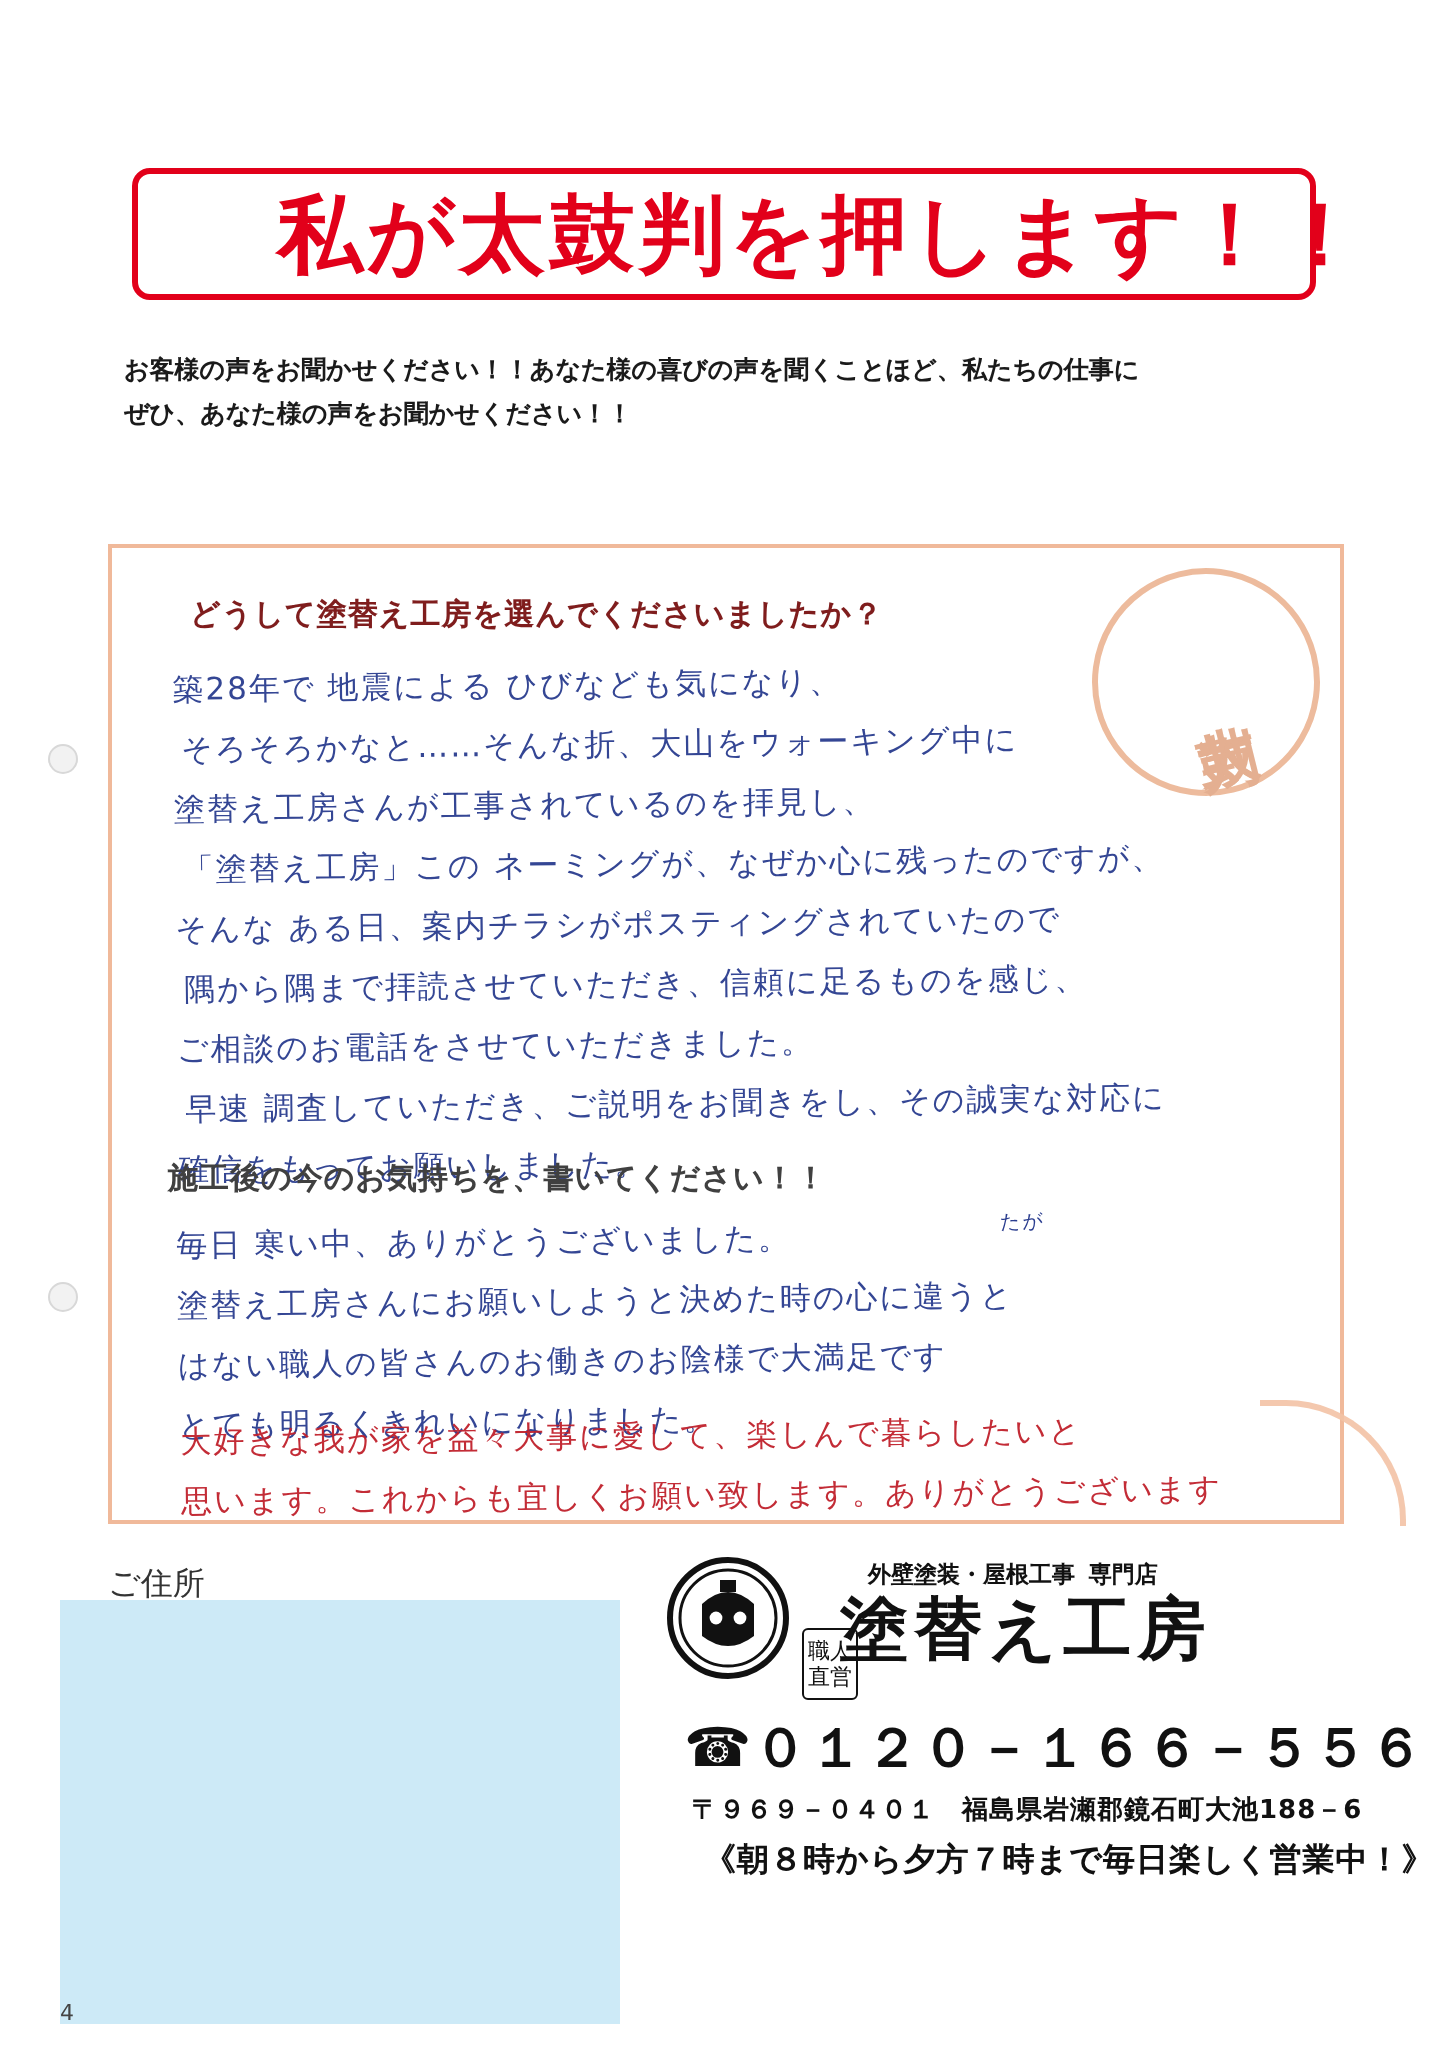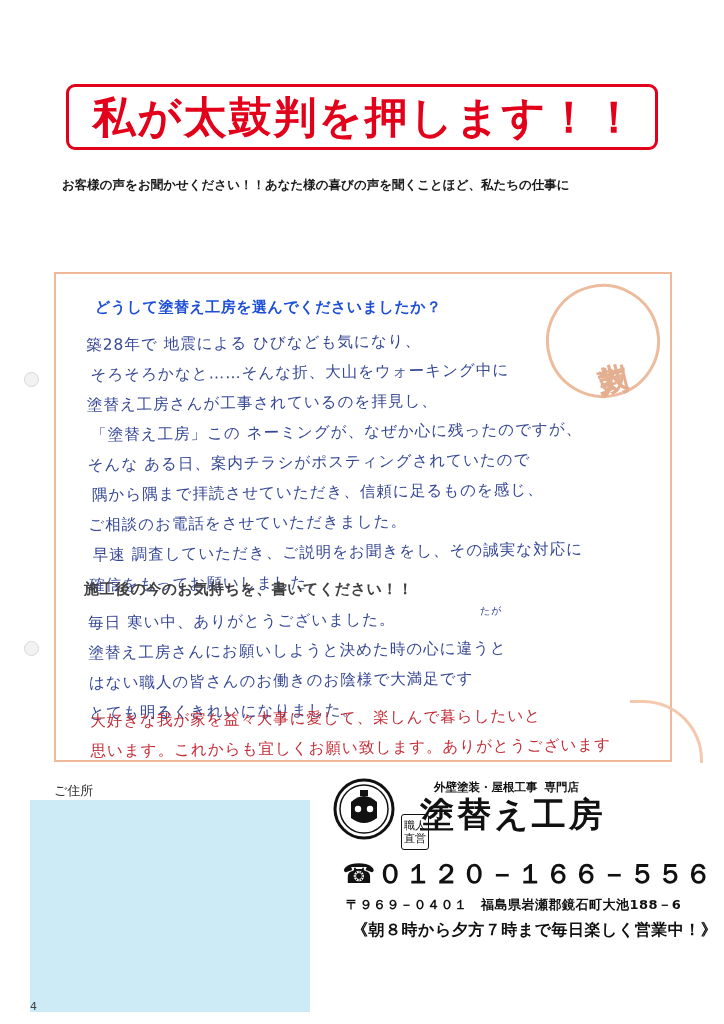--- a/index.html
+++ b/index.html
@@ -42,25 +42,26 @@
   }
   .headline-text {
     position: absolute;
     left: 0;
     top: 0;
     width: 592px;
     height: 66px;
     line-height: 62px;
     text-align: center;
     color: #e2001a;
-    font-family: Liberation Serif, serif;
+    font-family: Liberation Sans, sans-serif;
     font-weight: bold;
     font-size: 43px;
     letter-spacing: 2px;
     white-space: nowrap;
+    padding-left: 46px;
   }
 
   
   .intro {
     position: absolute;
     left: 62px;
     top: 174px;
     width: 600px;
     font-size: 12.5px;
     font-weight: bold;
@@ -81,21 +82,21 @@
     box-sizing: border-box;
     background: #ffffff;
   }
 
   .q1 {
     position: absolute;
     left: 95px;
     top: 298px;
     font-size: 15px;
     font-weight: bold;
-    color: #1d4ed8;
+    color: #7f1d1d;
     font-family: "DejaVu Sans", sans-serif;
     letter-spacing: 0.5px;
   }
   .q2 {
     position: absolute;
     left: 84px;
     top: 580px;
     font-size: 15px;
     font-weight: bold;
     color: #404040;
@@ -121,21 +122,21 @@
 
   .hb1 { left: 86px; top: 330px; }
   .hb1 div:nth-child(2n) { margin-left: 4px; }
 
   .hb2 { left: 88px; top: 608px; }
 
   .hb3 { left: 90px; top: 706px; }
 
   .ruby {
     position: absolute;
-    left: 480px;
+    left: 500px;
     top: 604px;
     font-size: 10px;
     color: #2a3d8f;
     font-family: "DejaVu Sans", sans-serif;
     letter-spacing: 1px;
     transform: rotate(-1deg);
   }
 
   
   .stamp {
@@ -164,21 +165,21 @@
     letter-spacing: 1px;
     writing-mode: vertical-rl;
     text-orientation: upright;
   }
 
   
   .addr-label {
     position: absolute;
     left: 54px;
     top: 782px;
-    font-size: 13px;
+    font-size: 16px;
     color: #333;
     font-family: Liberation Serif, serif;
   }
   .addr-box {
     position: absolute;
     left: 30px;
     top: 800px;
     width: 280px;
     height: 212px;
     background: #cdeaf7;
@@ -297,20 +298,21 @@
 
 <div class="punch-hole h1"></div>
 <div class="punch-hole h2"></div>
 
 <div class="headline-banner">
   <div class="headline-text">私が太鼓判を押します！！</div>
 </div>
 
 <div class="intro">
   <div>お客様の声をお聞かせください！！あなた様の喜びの声を聞くことほど、私たちの仕事に</div>
+  <div>ぜひ、あなた様の声をお聞かせください！！</div>
 </div>
 
 <div class="card"></div>
 
 <div class="q1">どうして塗替え工房を選んでくださいましたか？</div>
 
 <div class="hand blue hb1">
   <div>築28年で 地震による ひびなども気になり、</div>
   <div>そろそろかなと……そんな折、大山をウォーキング中に</div>
   <div>塗替え工房さんが工事されているのを拝見し、</div>

